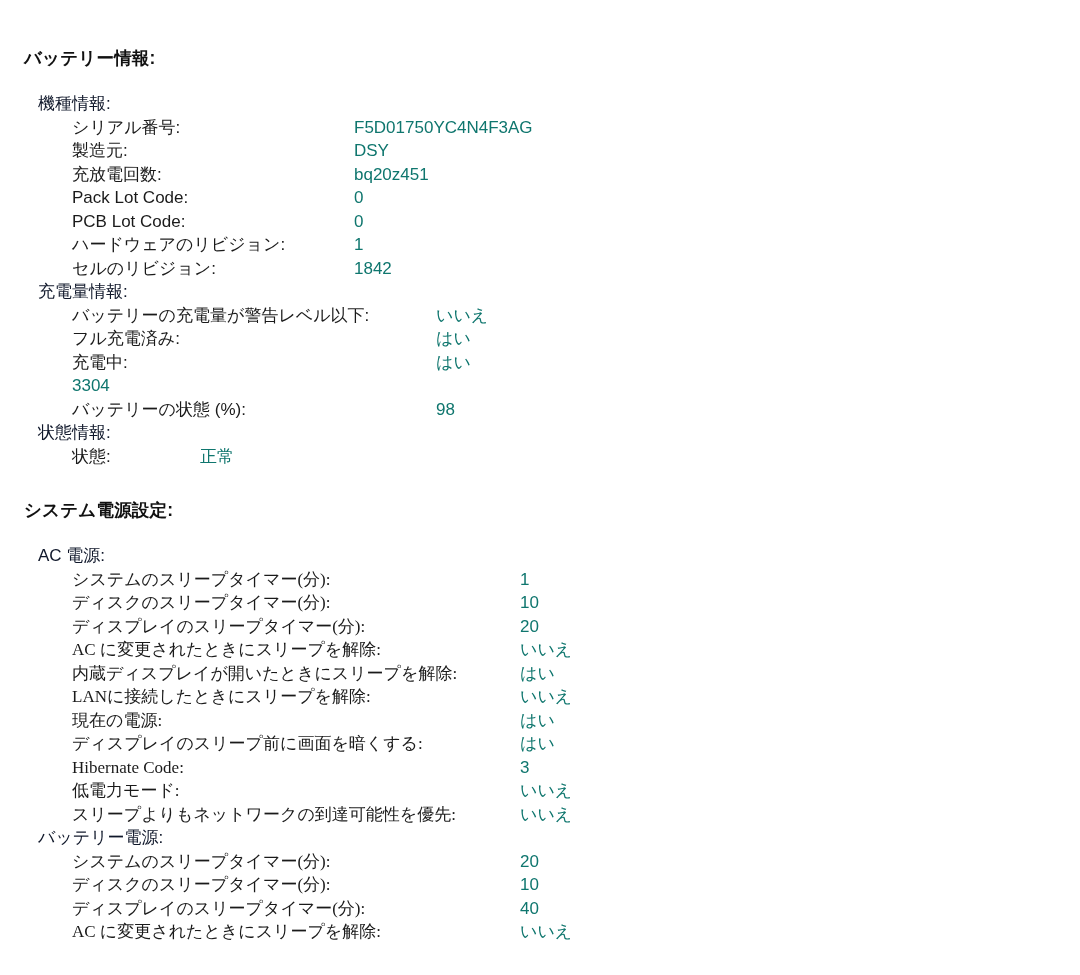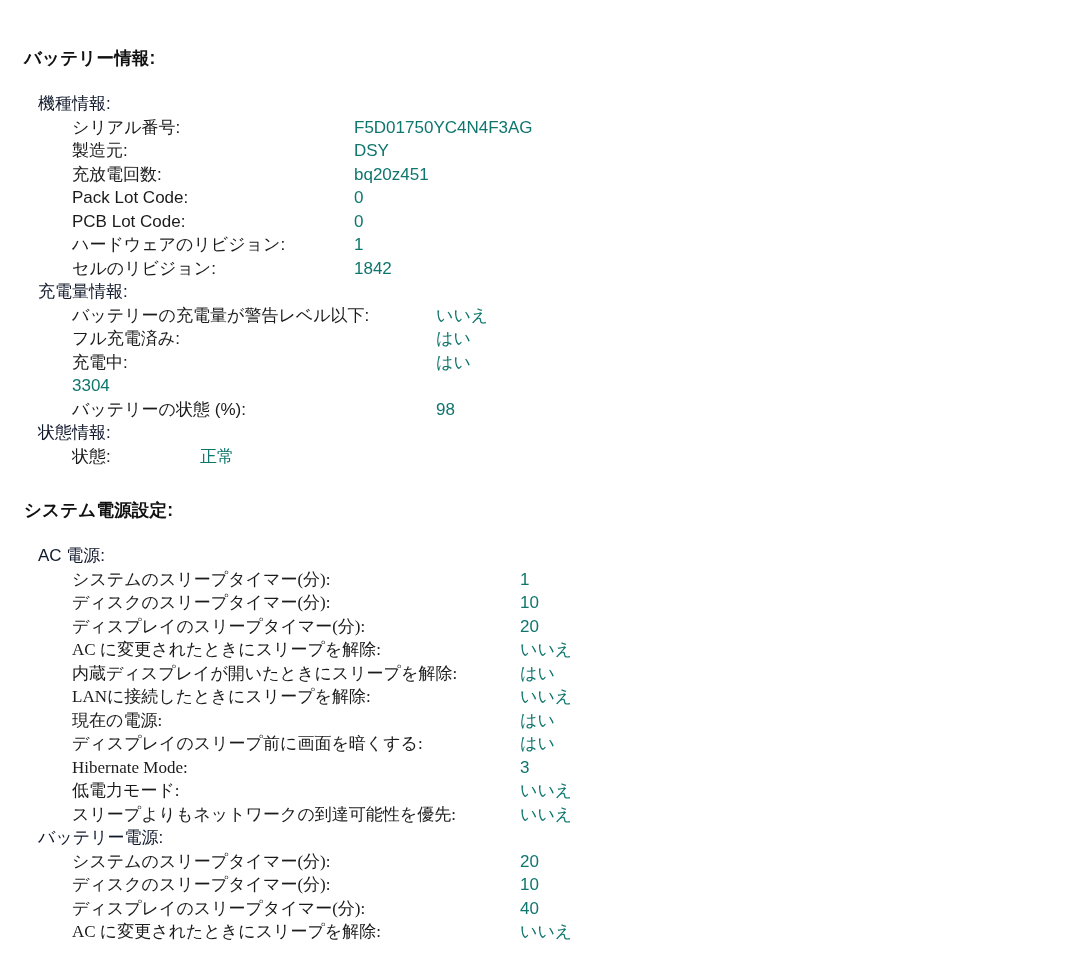--- a/index.html
+++ b/index.html
@@ -177,21 +177,21 @@
         </div>
         <div class="row">
           <span class="k">現在の電源:</span>
           <span class="v">はい</span>
         </div>
         <div class="row">
           <span class="k">ディスプレイのスリープ前に画面を暗くする:</span>
           <span class="v">はい</span>
         </div>
         <div class="row">
-          <span class="k">Hibernate Mode:</span>
+          <span class="k">Hibernate Code:</span>
           <span class="v">3</span>
         </div>
         <div class="row">
           <span class="k">低電力モード:</span>
           <span class="v">いいえ</span>
         </div>
         <div class="row">
           <span class="k">スリープよりもネットワークの到達可能性を優先:</span>
           <span class="v">いいえ</span>
         </div>

